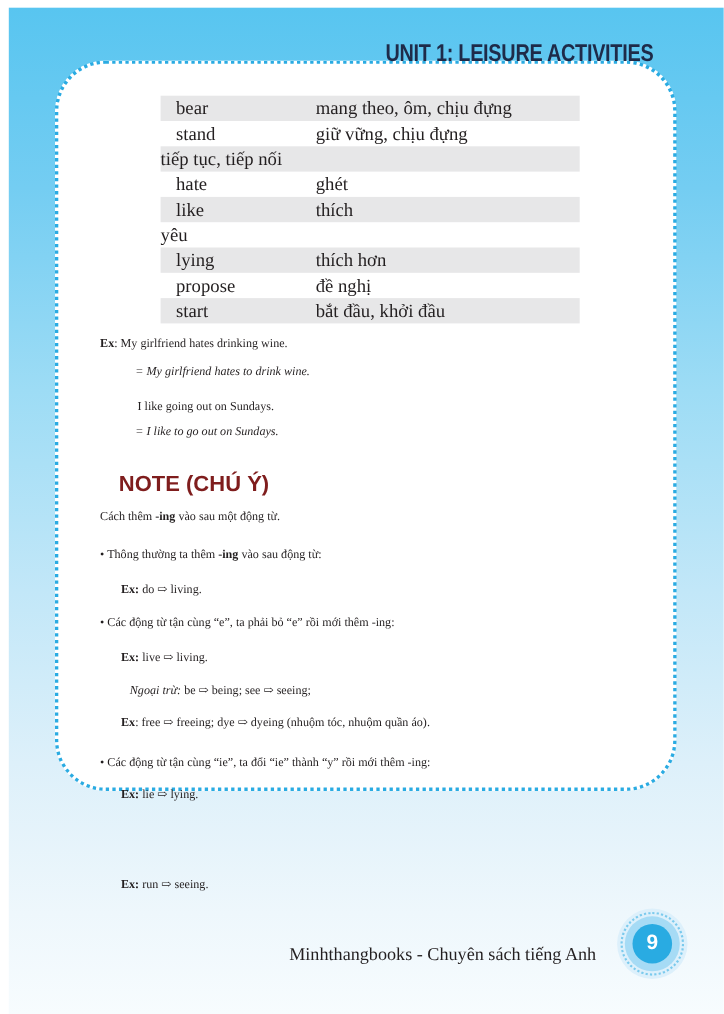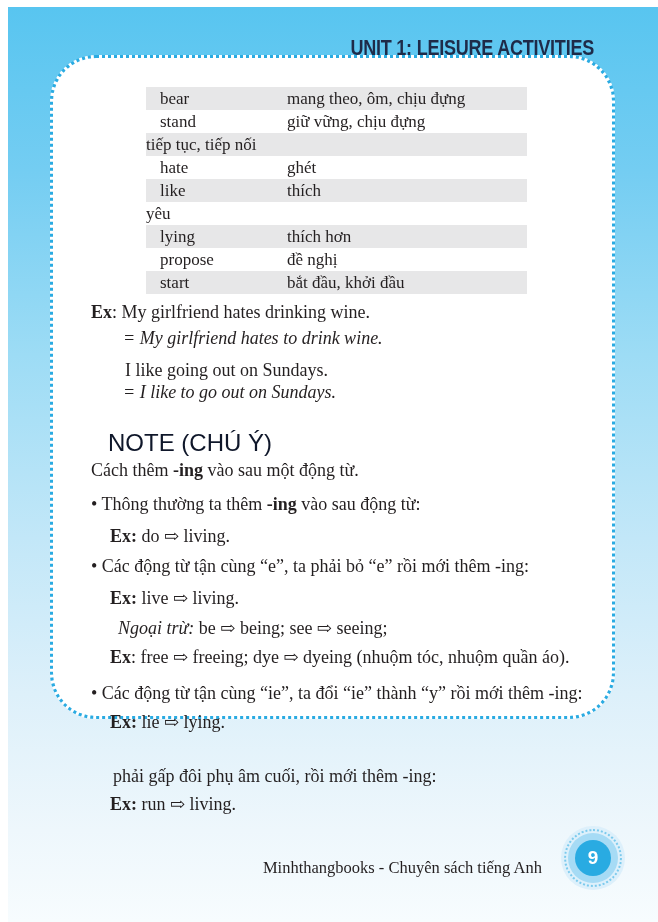--- a/index.html
+++ b/index.html
@@ -27,27 +27,27 @@
     box-sizing:border-box; background:#ffffff;
     border:3px dotted #2aabe2; border-radius:46px; z-index:1;
   }
   
   .vocab-table { position:absolute; left:93px; top:29px; width:381px; }
   .vrow { height:23px; display:flex; align-items:center; font-size:17px; line-height:23px; }
   .vrow.stripe { background:#e7e7e8; }
   .vrow .en { padding-left:14px; width:127px; flex:0 0 127px; }
   .vrow .vi { flex:1; }
   
-  .line { position:absolute; font-size:18px; line-height:21px; white-space:nowrap; }
+  .line { position:absolute; font-size:11px; line-height:21px; white-space:nowrap; }
   .b { font-weight:700; }
   .i { font-style:italic; }
   .note-heading {
     position:absolute; left:55px; top:371px;
     font-family:"Liberation Sans","DejaVu Sans",sans-serif;
-    font-weight:400; font-size:24px; color:#0f172a; letter-spacing:0;
+    font-weight:700; font-size:20px; color:#7f1d1d; letter-spacing:0;
   }
   
   .footer-text {
     position:absolute; top:858px; right:116px; z-index:3;
     font-size:16.5px; color:#231f20; white-space:nowrap;
   }
   .badge-outer {
     position:absolute; left:561px; top:826px; width:64px; height:64px;
     border-radius:50%; background:#ddf0fb; z-index:4;
     display:flex; align-items:center; justify-content:center;
@@ -126,22 +126,21 @@
   <div class="line" style="left:57px; top:468px"><span class="b">Ex:</span><span> do ⇨ living.</span></div>
 
   <div class="line" style="left:38px; top:498px">• Các động từ tận cùng “e”, ta phải bỏ “e” rồi mới thêm -ing:</div>
   <div class="line" style="left:57px; top:530px"><span class="b">Ex:</span><span> live ⇨ living.</span></div>
   <div class="line" style="left:65px; top:560px"><span class="i">Ngoại trừ:</span><span> be ⇨ being; see ⇨ seeing;</span></div>
   <div class="line" style="left:57px; top:589px"><span class="b">Ex</span><span>: free ⇨ freeing; dye ⇨ dyeing (nhuộm tóc, nhuộm quần áo).</span></div>
 
   <div class="line" style="left:38px; top:625px">• Các động từ tận cùng “ie”, ta đổi “ie” thành “y” rồi mới thêm -ing:</div>
   <div class="line" style="left:57px; top:654px"><span class="b">Ex:</span><span> lie ⇨ lying.</span></div>
 
-  <div class="line" style="left:60px; top:708px">phải gấp đôi phụ âm cuối, rồi mới thêm -ing:</div>
-  <div class="line" style="left:57px; top:736px"><span class="b">Ex:</span><span> run ⇨ living.</span></div>
+  <div class="line" style="left:57px; top:736px"><span class="b">Ex:</span><span> run ⇨ seeing.</span></div>
 
 </div>
 
 <div class="footer-text">Minhthangbooks - Chuyên sách tiếng Anh</div>
 <div class="badge-outer">
   <div class="badge-ring">
     <div class="badge-core">9</div>
   </div>
 </div>
 

